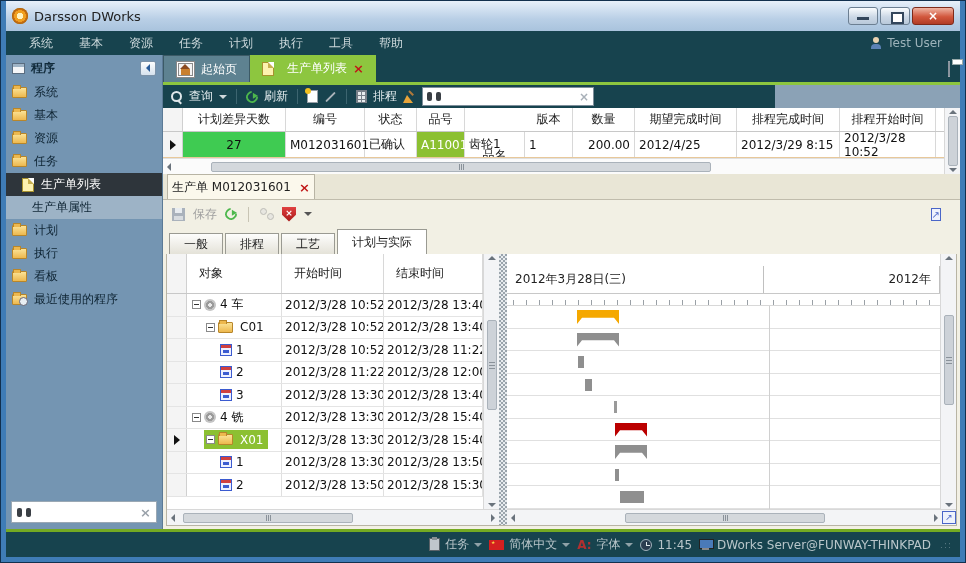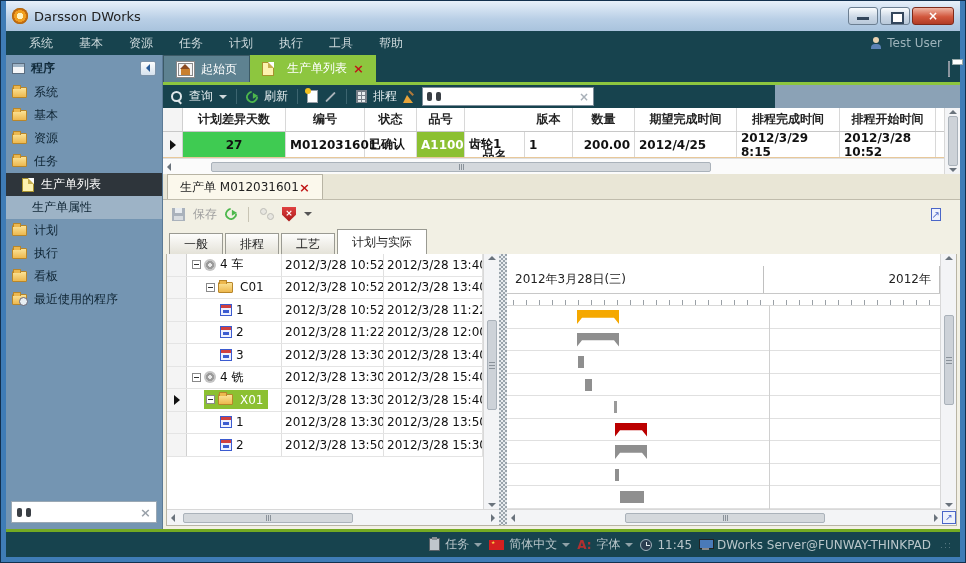--- a/index.html
+++ b/index.html
@@ -83,21 +83,21 @@
   .i-calc { width:11px; height:13px; background:#e8ecee; border:1px solid #788088; background-image:linear-gradient(#788088 1px,transparent 1px),linear-gradient(90deg,#788088 1px,transparent 1px); background-size:4px 4px; background-position:0 4px; }
   .i-broom { width:13px; height:13px; position:relative; }
   .i-broom::before { content:""; position:absolute; left:6px; top:0; width:6px; height:2px; background:#b0793a; transform:rotate(45deg); transform-origin:left; }
   .i-broom::after { content:""; position:absolute; left:0; bottom:0; border-left:4px solid transparent; border-right:6px solid transparent; border-bottom:8px solid #e8a43a; }
   .tb-search { width:172px; height:19px; background:#fff; border:1px solid #7e8e9a; display:flex; align-items:center; padding:0 4px; }
   .tb-search .x { margin-left:auto; color:#a8b0b8; font-weight:bold; }
 
   
   .gridwrap { height:66px; background:#fff; display:flex; }
   .gridmain { flex:1; display:flex; flex-direction:column; }
-  .grid-hdr, .grid-row { display:flex;font-weight:bold; }
+  .grid-hdr, .grid-row { display:flex; }
   .grid-hdr { height:24px; border-bottom:1px solid #c8c8c8; }
   .gh-cell { border-right:1px solid #d8d8d8; display:flex; align-items:center; justify-content:center; color:#222; }
   .g-cell { border-right:1px solid #d8d8d8; display:flex; align-items:center; padding:0 4px; color:#111; }
   .grid-row { height:26px; border-bottom:1px solid #e8c89a; }
   .g-marker { width:20px; border-right:1px solid #d0d0d0; display:flex; align-items:center; justify-content:center; background:#f4f4f4; }
   .marker-tri { width:0; height:0; border-left:6px solid #111; border-top:5px solid transparent; border-bottom:5px solid transparent; }
   .bg-green { background:#3fcb52; justify-content:center; }
   .bg-olive { background:#8cc032; color:#fff !important; }
   .al-right { justify-content:flex-end; }
   .grid-hscroll { height:16px; display:flex; align-items:center; background:#fbfbfb; border-top:1px solid #e0e0e0; }
@@ -106,21 +106,21 @@
   .tri-up { width:0; height:0; border-bottom:4px solid #6a737c; border-left:4px solid transparent; border-right:4px solid transparent; }
   .tri-dn { width:0; height:0; border-top:4px solid #6a737c; border-left:4px solid transparent; border-right:4px solid transparent; }
   .tri-lf { width:0; height:0; border-right:4px solid #6a737c; border-top:4px solid transparent; border-bottom:4px solid transparent; }
   .tri-rt { width:0; height:0; border-left:4px solid #6a737c; border-top:4px solid transparent; border-bottom:4px solid transparent; }
   .hthumb { height:10px; background:#d4d8dc; border:1px solid #aab2ba; border-radius:2px; margin:0 4px; display:flex; align-items:center; justify-content:center; gap:1px; }
   .hthumb i, .vthumb-grip i { display:block; width:1px; height:6px; background:#8a929a; }
 
   
   .order { flex:1; display:flex; flex-direction:column; background:#f2f0e4; min-height:0; }
   .order-tabstrip { height:26px; display:flex; align-items:flex-end; background:#e9e6d6; border-bottom:1px solid #c0bcac; }
-  .order-tab { height:25px; background:#fbf8ec; border:1px solid #b8b4a4; border-bottom:none; display:flex; align-items:center; padding:0 12px; margin-left:4px; color:#222;text-align:right; }
+  .order-tab { height:25px; background:#fbf8ec; border:1px solid #b8b4a4; border-bottom:none; display:flex; align-items:center; gap:8px; padding:0 4px; margin-left:4px; color:#222;text-align:right; }
   .order-toolbar { height:28px; display:flex; align-items:center; gap:8px; padding:0 9px; background:#f2f0e4; }
   .lbl-dis { color:#a0a0a0; }
   .i-save { width:13px; height:13px; background:#aab2bc; position:relative; }
   .i-save::before { content:""; position:absolute; left:3px; top:0; width:7px; height:5px; background:#e8ecf0; }
   .i-save::after { content:""; position:absolute; left:2px; bottom:1px; width:9px; height:4px; background:#d8dce0; }
   .i-link { width:14px; height:12px; position:relative; opacity:.5; }
   .i-link::before, .i-link::after { content:""; position:absolute; width:5px; height:5px; border:1px solid #888; border-radius:50%; background:#ddd; }
   .i-link::before { left:0; top:0; } .i-link::after { right:0; bottom:0; }
   .i-shield { width:14px; height:15px; background:linear-gradient(#e04040,#a81818); clip-path:polygon(0 0,100% 0,100% 55%,50% 100%,0 55%); color:#fff; font-size:9px; font-weight:bold; text-align:center; line-height:12px; }
   .order-toolbar .caret-down { border-top-color:#555; }
@@ -378,20 +378,26 @@
               <span class="itab">排程</span>
               <span class="itab">工艺</span>
               <span class="itab active">计划与实际</span>
             </div>
 
           <div class="planwrap">
 
             <div class="treepane">
               <div class="treemain">
                 <div class="treegrid">
+                  <div class="tree-hdr" id="tree-hdr">
+                      <div class="g-marker"></div>
+                      <div class="th-cell" style="width: 95px;">对象</div>
+                      <div class="th-cell" style="width: 102px;">开始时间</div>
+                      <div class="th-cell" style="width: 99px;">结束时间</div>
+                    </div>
                   <div id="tree-rows" style="flex:1">
                       <div class="tree-row">
                         <div class="g-marker"></div>
                         <div class="tr-cell tr-obj" style="width: 95px; padding-left: 3px;">
                           <span class="sel">
                             <span class="expander"></span>
                             <span class="i-gearnode"></span>
                             <span>4 车</span>
                           </span>
                         </div>

